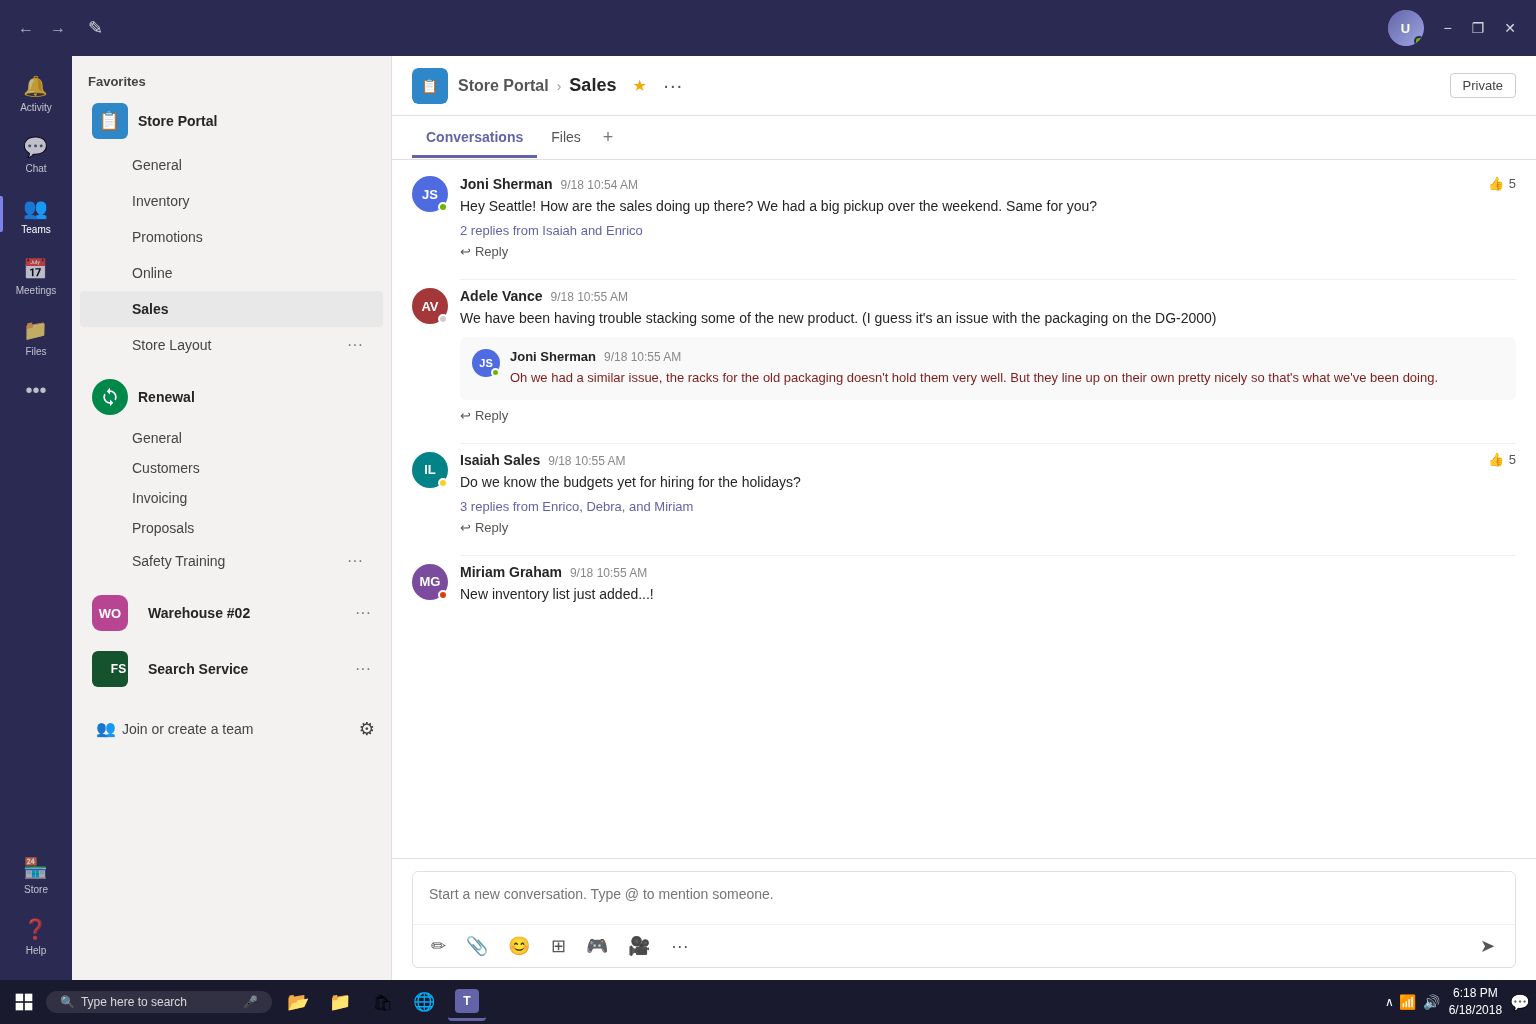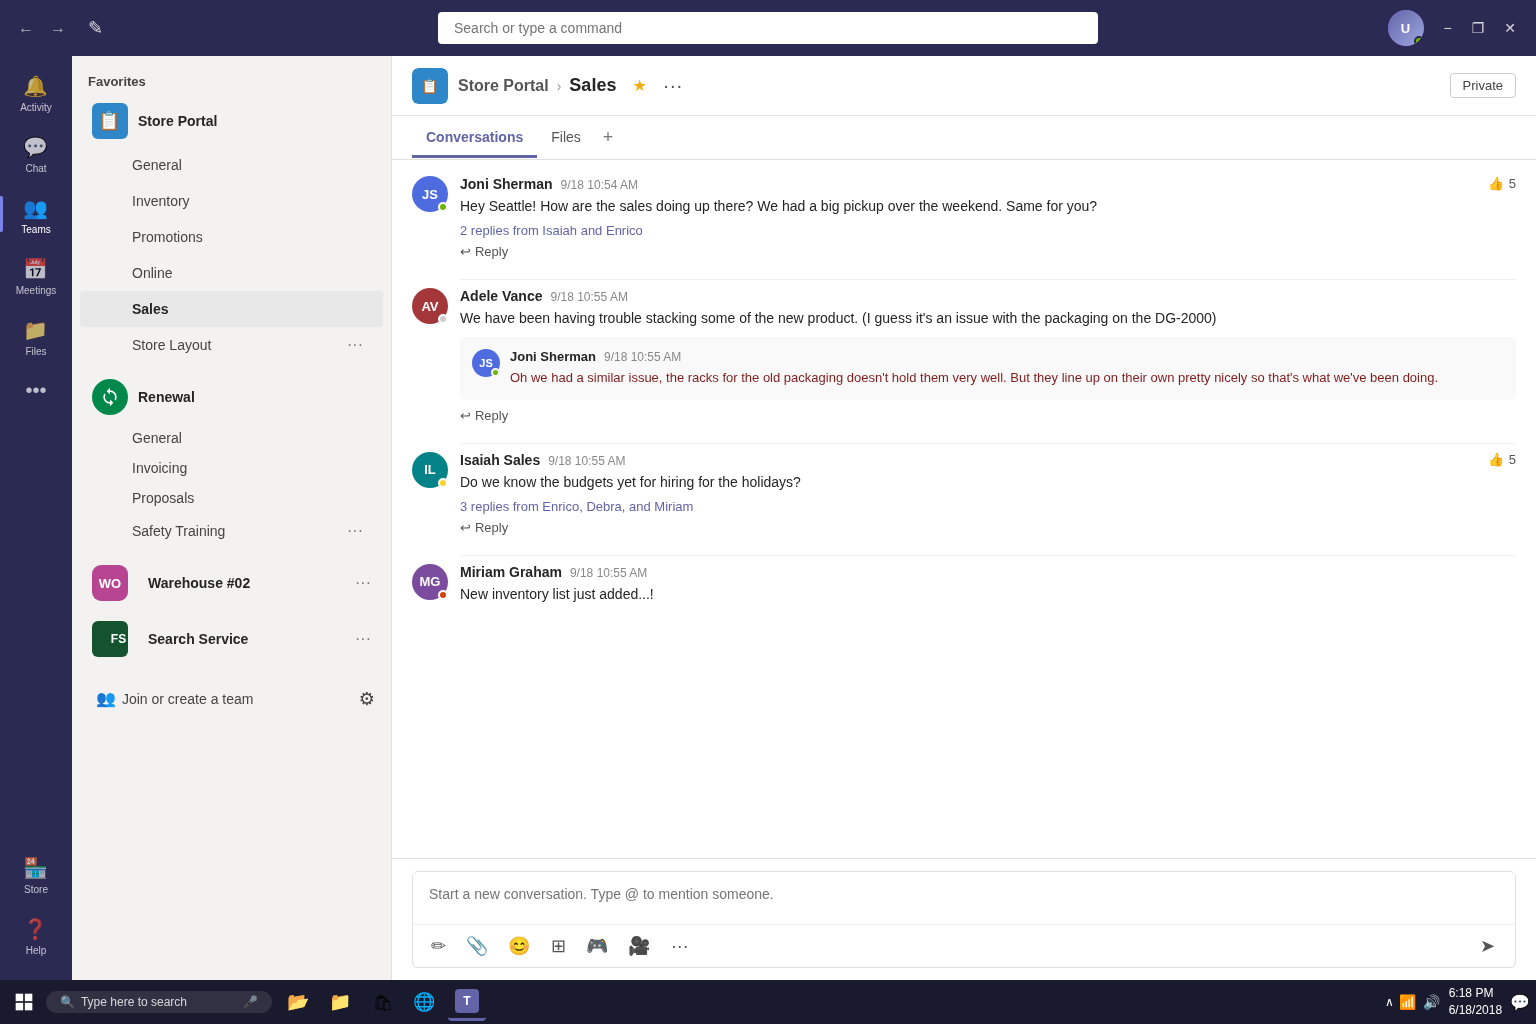--- a/index.html
+++ b/index.html
@@ -468,41 +468,38 @@
       border-radius: 4px;
       cursor: pointer;
       font-size: 18px;
     }
     .taskbar-app.active { border-bottom: 3px solid #6264a7; }
     .taskbar-spacer { flex: 1; }
     .taskbar-right {
       display: flex; align-items: center; gap: 8px;
       color: white; font-size: 12px;
     }
-    .taskbar-time { text-align: left; line-height: 1.4; }
+    .taskbar-time { text-align: center; line-height: 1.4; }
     .taskbar-icons { display: flex; align-items: center; gap: 6px; font-size: 14px; }
 
     .msg-separator { border: none; border-top: 1px solid #f0f0f0; margin: 4px 0 8px 48px; }
 
     
     .team-sp { background: #2d87c8; }
   </style>
 </head>
 <body>
 
 <div class="top-bar">
   <div class="nav-arrows">
     <span class="nav-arrow">←</span>
     <span class="nav-arrow">→</span>
   </div>
   <span class="compose-btn">✎</span>
 
-  <div class="search-bar">
-    <input type="text" placeholder="Search or type a command" style="">
-  </div>
 
   <div class="top-right">
     <div class="user-avatar">
       <div style="width:100%;height:100%;background:linear-gradient(135deg,#6264a7,#9ea8e0);border-radius:50%;display:flex;align-items:center;justify-content:center;color:white;font-size:13px;font-weight:600;">U</div>
       <div class="online-indicator"></div>
     </div>
     <div class="window-controls">
       <span class="window-ctrl">−</span>
       <span class="window-ctrl">❐</span>
       <span class="window-ctrl close">✕</span>
@@ -587,20 +584,23 @@
       <div class="team-item" style="margin-top:8px;">
         <div class="team-icon" style="background:#00884b; border-radius:50%;">
           <svg width="20" height="20" viewBox="0 0 24 24" fill="white">
               <path d="M12 4V1L8 5l4 4V6c3.31 0 6 2.69 6 6 0 1.01-.25 1.97-.7 2.8l1.46 1.46C19.54 15.03 20 13.57 20 12c0-4.42-3.58-8-8-8zm0 14c-3.31 0-6-2.69-6-6 0-1.01.25-1.97.7-2.8L5.24 7.74C4.46 8.97 4 10.43 4 12c0 4.42 3.58 8 8 8v3l4-4-4-4v3z"></path>
             </svg>
         </div>
         <span class="team-name">Renewal</span>
       </div>
       <div class="channel-item">
         <span class="channel-item-name">General</span>
+      </div>
+      <div class="channel-item">
+        <span class="channel-item-name">Customers</span>
       </div>
       <div class="channel-item">
         <span class="channel-item-name">Invoicing</span>
       </div>
       <div class="channel-item">
         <span class="channel-item-name">Proposals</span>
       </div>
       <div class="channel-item" style="justify-content:space-between;">
         <span class="channel-item-name">Safety Training</span>
         <span class="channel-more" style="opacity:1;">···</span>

